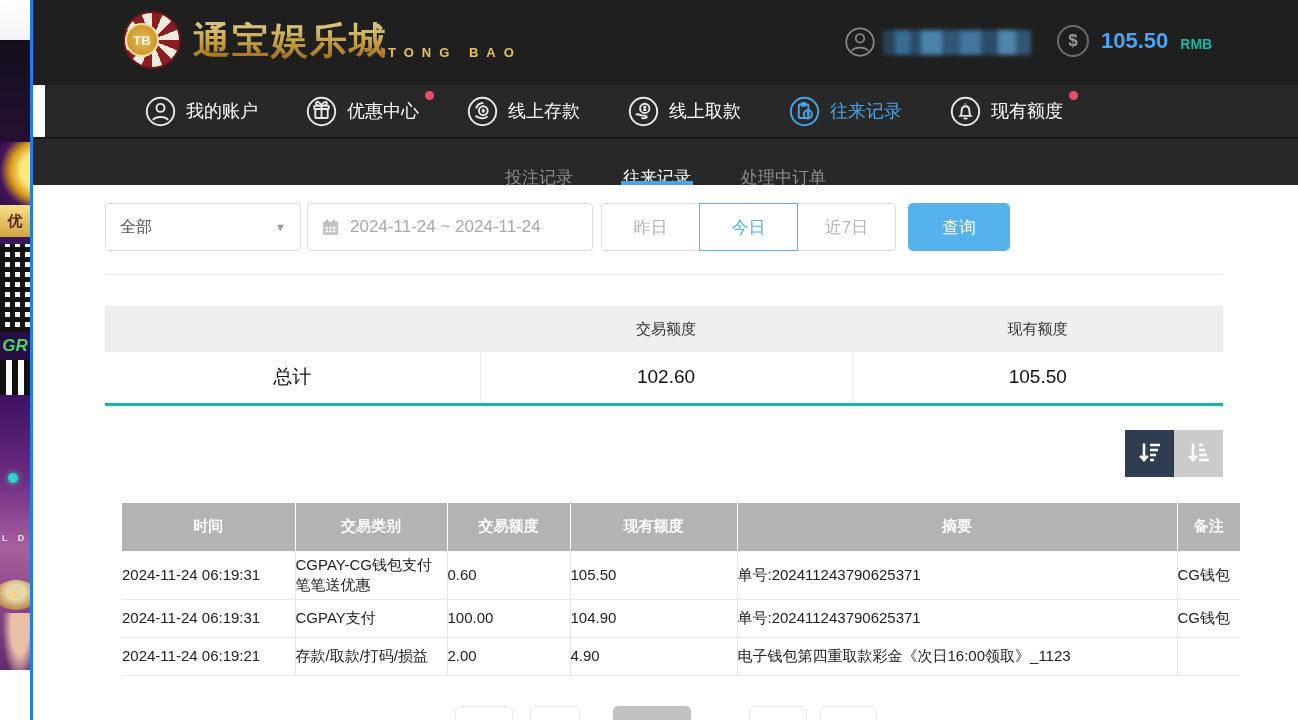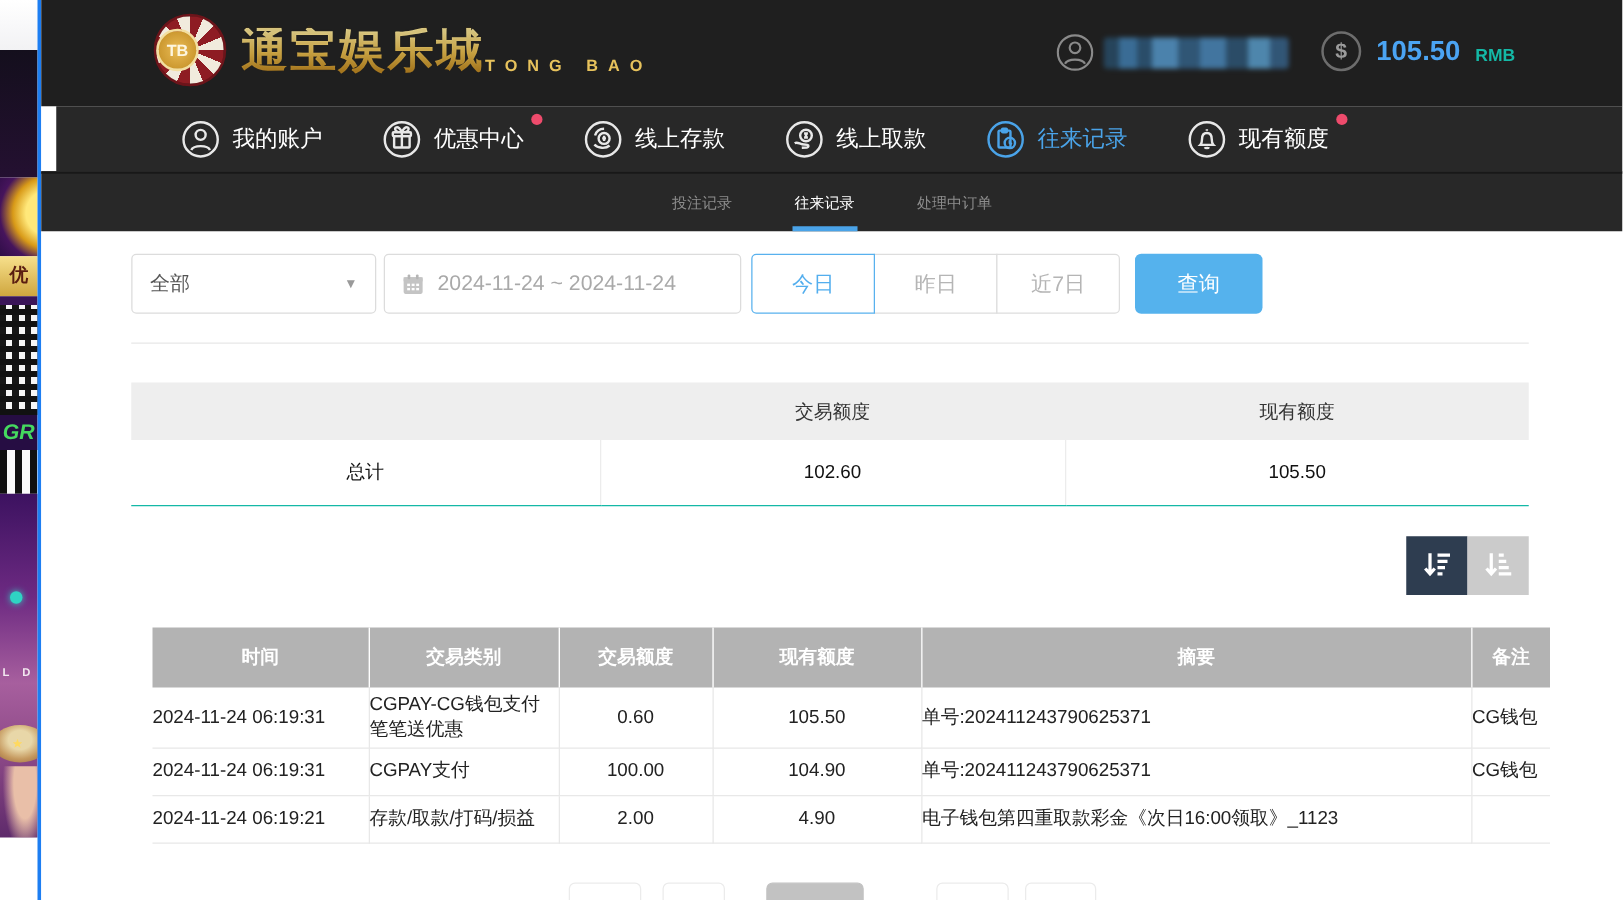--- a/index.html
+++ b/index.html
@@ -73,21 +73,21 @@
   .nav-item { display:flex; align-items:center; gap:10px; color:#fff; font-size:18px;
       position:relative; cursor:pointer; white-space:nowrap; }
   .nav-item svg { width:31px; height:31px; stroke:#e8e8e8; fill:none; stroke-width:1.5; }
   .nav-item.active { color:#4aa3e8; }
   .nav-item.active svg { stroke:#4aa3e8; }
   .nav-dot { position:absolute; right:-15px; top:-5px; width:9px; height:9px; border-radius:50%; background:#ee4b6c; }
 
   
   .tabs { position:absolute; left:0; top:137px; right:0; height:48px; background:#282828;
       border-top:2px solid #181818; display:flex; justify-content:center; gap:46px; }
-  .tab { color:#8d8d8d; font-size:12px; line-height:46px; position:relative; cursor:pointer; padding:0 2px; }
+  .tab { color:#8d8d8d; font-size:17px; line-height:46px; position:relative; cursor:pointer; padding:16px 2px; }
   .tab.active { color:#fff; }
   .tab.active::after { content:""; position:absolute; left:0; right:0; bottom:0; height:4px; background:#4aa3e8; }
 
   
   .content { position:absolute; left:72px; top:185px; width:1118px; height:535px; }
 
   .filter-row { margin-top:18px; display:flex; height:48px; align-items:stretch; }
   .select-box { width:196px; border:1px solid #dcdcdc; border-radius:4px; display:flex;
       align-items:center; padding:0 14px; color:#555; font-size:16px; cursor:pointer; justify-content:space-between; }
   .caret { color:#9a9a9a; font-size:11px; }
@@ -101,22 +101,22 @@
   .range-btn:last-child { border-radius:0 4px 4px 0; }
   .range-btn.active { border-color:#58b1ee; color:#53aeee; position:relative; z-index:1; }
   .query-btn { margin-left:12px; width:102px; border:none; border-radius:5px; background:#55b2ed;
       color:#fff; font-size:17px; cursor:pointer; font-family:inherit; }
 
   .divider { margin-top:23px; border-top:1px solid #e7e7e7; }
 
   
   .summary { margin-top:31px; width:100%; border-collapse:collapse; table-layout:fixed; }
   .summary thead td { height:46px; background:#eeeeee; text-align:center; font-size:15px; color:#333; }
-  .summary tbody td { height:52px; text-align:center; font-size:15px; color:#111;
-      border-bottom:1px solid #14b8a6; border-left:1px solid #ececec; }
+  .summary tbody td { height:52px; text-align:center; font-size:19px; color:#111;
+      border-bottom:3px solid #14b8a6; border-left:1px solid #ececec; }
   .summary tbody td:first-child { border-left:none; }
   .sum-c1 { width:375px; } .sum-c2 { width:372px; } .sum-c3 { width:371px; }
 
   
   .sort-row { margin-top:24px; display:flex; justify-content:flex-end; }
   .sort-btn { width:49px; height:47px; display:flex; align-items:center; justify-content:center; cursor:pointer; }
   .sort-desc { background:#2e3d50; }
   .sort-asc { background:#cbcbcb; }
   .sort-btn svg { width:28px; height:28px; stroke:#fff; stroke-width:2.6; fill:none; stroke-linecap:butt; }
 
@@ -126,21 +126,21 @@
       text-align:center; border-right:1px solid #fff; }
   .dtable thead th:last-child { border-right:none; }
   .dtable tbody td { border:1px solid #e8e8e8; border-top:none; font-size:15px; color:#222;
       padding:4px 0; line-height:20px; height:38px; }
   .dtable tbody tr td:first-child { border-left:none; }
   .dtable tbody tr td:last-child { border-right:none; }
   .col-time { width:173px; } .col-type { width:152px; } .col-amt { width:123px; }
   .col-bal { width:167px; } .col-sum { width:440px; } .col-note { width:63px; }
   td.c-time { padding-left:13px; font-size:16px; }
   td.c-type { padding-left:13px; padding-right:6px; color:#333; }
-  td.c-amt, td.c-bal { text-align:center; padding-right:14px; font-size:16px; }
+  td.c-amt, td.c-bal { text-align:left; padding-right:14px; font-size:16px; }
   td.c-sum { padding-left:13px; color:#333; font-size:16px; }
   td.c-note { padding-left:7px; padding-right:2px; color:#333; word-break:break-all; }
 
   
   .pagination { position:absolute; top:521px; left:0; width:100%; height:20px; }
   .pg-btn { position:absolute; top:0; height:22px; background:#fff; border:1px solid #ebebeb; border-radius:5px 5px 0 0; }
   .pg-1 { left:350px; width:58px; } .pg-2 { left:425px; width:50px; }
   .pg-3 { left:508px; width:78px; background:#c2c2c2; border-color:#c2c2c2; }
   .pg-4 { left:644px; width:58px; } .pg-5 { left:715px; width:57px; }
 </style>
@@ -273,22 +273,22 @@
               <rect x="8.8" y="9.4" width="2.4" height="2"></rect>
               <rect x="12.6" y="9.4" width="2.4" height="2"></rect>
               <rect x="5" y="13" width="2.4" height="2"></rect>
               <rect x="8.8" y="13" width="2.4" height="2"></rect>
               <rect x="12.6" y="13" width="2.4" height="2"></rect>
             </g>
         </svg>
         <span>2024-11-24 ~ 2024-11-24</span>
       </div>
       <div class="range-group">
+        <button class="range-btn">昨日</button>
         <button class="range-btn active">今日</button>
-        <button class="range-btn">昨日</button>
         <button class="range-btn">近7日</button>
       </div>
       <button class="query-btn">查询</button>
     </div>
 
     <div class="divider"></div>
 
     <table class="summary">
       <thead>
         <tr>

